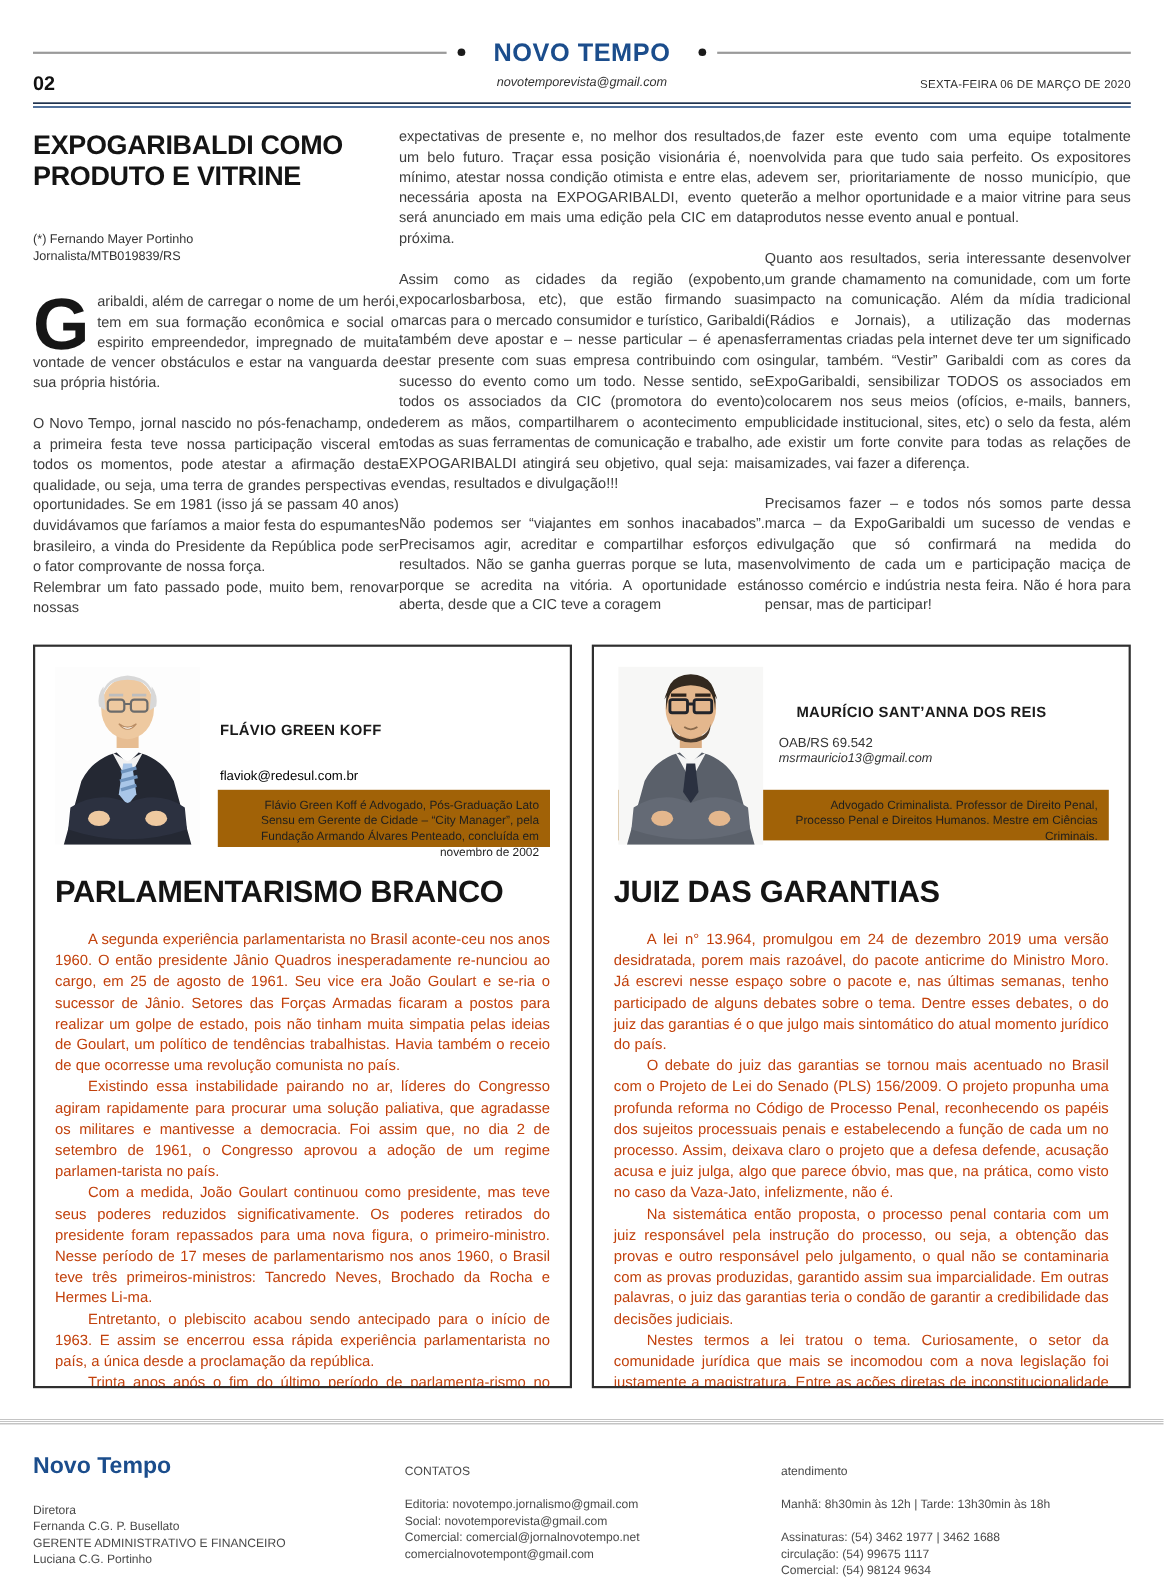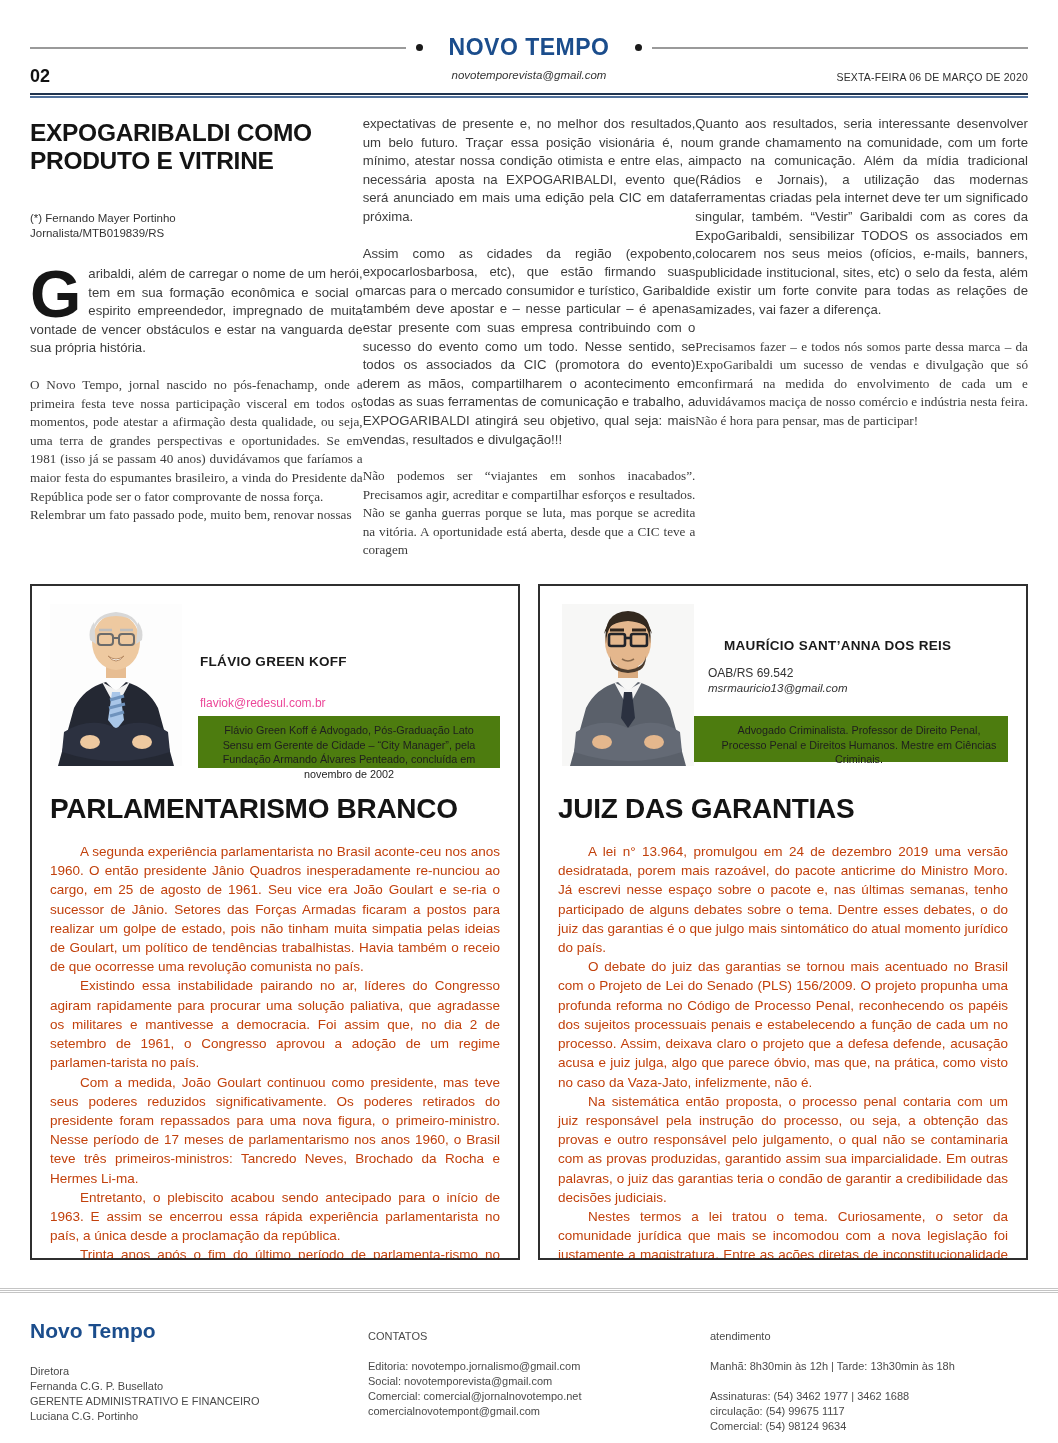--- a/index.html
+++ b/index.html
@@ -16,39 +16,39 @@
   .mast-title{font-size:23px;font-weight:bold;color:#1b4d8c;letter-spacing:.5px;padding:0 16px;white-space:nowrap;}
   .mast-sub{position:relative;height:26px;margin-top:2px;}
   .mast-email{position:absolute;left:0;right:0;text-align:center;font-style:italic;font-size:11.5px;color:#333;top:6px;}
   .page-num{position:absolute;left:0;top:3px;font-size:18px;font-weight:bold;color:#111;}
   .hdr-date{position:absolute;right:0;top:8px;font-size:10.5px;color:#2e2e2e;letter-spacing:.2px;}
   .double-rule{height:6px;margin-top:4px;
     background:linear-gradient(#20334f 0 2px,#ffffff 2px 3px,#51719c 3px 5px,#ffffff 5px 6px);}
   
   .lead{display:grid;grid-template-columns:1fr 1fr 1fr;margin:16px 30px 0;}
   .lead p{margin:0 0 18px;font-size:13.2px;line-height:18.6px;text-align:justify;}
-  .lead p.tight{margin-bottom:0;font-family:Liberation Serif, serif;}
+  .lead p.tight{margin-bottom:0;}
   .lead h1{margin:4px 0 0;font-size:24.5px;line-height:28px;color:#141414;letter-spacing:-.3px;font-weight:bold;}
   .byline{margin-top:36px;margin-bottom:24px;font-size:11.5px;line-height:15px;color:#333;}
   .dropcap{float:left;font-size:66px;line-height:52px;font-weight:bold;color:#161616;margin:3px 7px 0 0;}
   
   .boxes{display:grid;grid-template-columns:1fr 1fr;column-gap:18px;margin:24px 30px 0;}
   .opbox{border:2px solid #2f2f2f;height:676px;padding:18px;box-sizing:border-box;overflow:hidden;background:#fff;}
   .profile{position:relative;height:164px;}
   .photo{position:absolute;top:0;width:132px;height:162px;z-index:2;}
   .photo-l{left:0;}
   .photo-r{left:4px;}
   .pname{position:absolute;left:150px;font-size:13.5px;font-weight:bold;color:#1a1a1a;letter-spacing:.3px;}
   .pname-l{top:50px;}
   .pname-r{top:34px;padding-left:16px;}
-  .pmail-l{position:absolute;left:150px;top:92px;font-size:12px;color:#ec4899;}
+  .pmail-l{position:absolute;left:150px;top:92px;font-size:12px;color:#000000;}
   .poab{position:absolute;left:150px;top:62px;font-size:12px;color:#333;}
   .pmail-r{position:absolute;left:150px;top:78px;font-size:11.5px;font-style:italic;color:#333;}
-  .pcap{position:absolute;bottom:0;right:0;background:#4d7c0f;color:#1e1e1e;
-        font-size:10.8px;line-height:14.5px;padding:7px 10px;box-sizing:border-box;text-align:center;}
+  .pcap{position:absolute;bottom:0;right:0;background:#a16207;color:#1e1e1e;
+        font-size:10.8px;line-height:14.5px;padding:7px 10px;box-sizing:border-box;text-align:right;}
   .pcap-l{left:148px;height:52px;}
   .pcap-r{left:4px;height:46px;padding-left:158px;z-index:1;bottom:6px;}
   .opbox h2{margin:26px 0 0;font-size:28px;line-height:30px;color:#141414;letter-spacing:-.3px;font-weight:bold;}
   .opbox .body{margin-top:18px;}
   .opbox .body p{margin:0;font-size:13.5px;line-height:19.2px;text-align:justify;text-indent:30px;color:#c2410c;}
   
   .sep{height:5px;margin:28px 0 0;
     background:linear-gradient(#c4c4c4 0 1px,#fff 1px 2px,#c4c4c4 2px 3px,#fff 3px 4px,#c4c4c4 4px 5px);}
   .foot{display:grid;grid-template-columns:338px 342px 1fr;margin:22px 30px 0;font-size:11px;line-height:15px;color:#4a4a4a;}
   .foot .blk{margin:0;}
@@ -87,22 +87,23 @@
       <p><span class="dropcap">G</span><span>aribaldi, além de carregar o nome de um herói, tem em sua formação econômica e social o espirito empreendedor, impregnado de muita vontade de vencer obstáculos e estar na vanguarda de sua própria história.</span></p>
       <p class="tight">O Novo Tempo, jornal nascido no pós-fenachamp, onde a primeira festa teve nossa participação visceral em todos os momentos, pode atestar a afirmação desta qualidade, ou seja, uma terra de grandes perspectivas e oportunidades. Se em 1981 (isso já se passam 40 anos) duvidávamos que faríamos a maior festa do espumantes brasileiro, a vinda do Presidente da República pode ser o fator comprovante de nossa força.</p>
       <p class="tight">Relembrar um fato passado pode, muito bem, renovar nossas</p>
     </div>
     <div>
       <p>expectativas de presente e, no melhor dos resultados, um belo futuro. Traçar essa posição visionária é, no mínimo, atestar nossa condição otimista e entre elas, a necessária aposta na EXPOGARIBALDI, evento que será anunciado em mais uma edição pela CIC em data próxima.</p>
       <p>Assim como as cidades da região (expobento, expocarlosbarbosa, etc), que estão firmando suas marcas para o mercado consumidor e turístico, Garibaldi também deve apostar e – nesse particular – é apenas estar presente com suas empresa contribuindo com o sucesso do evento como um todo. Nesse sentido, se todos os associados da CIC (promotora do evento) derem as mãos, compartilharem o acontecimento em todas as suas ferramentas de comunicação e trabalho, a EXPOGARIBALDI atingirá seu objetivo, qual seja: mais vendas, resultados e divulgação!!!</p>
       <p class="tight">Não podemos ser “viajantes em sonhos inacabados”. Precisamos agir, acreditar e compartilhar esforços e resultados. Não se ganha guerras porque se luta, mas porque se acredita na vitória. A oportunidade está aberta, desde que a CIC teve a coragem</p>
     </div>
     <div>
+      <p>de fazer este evento com uma equipe totalmente envolvida para que tudo saia perfeito. Os expositores devem ser, prioritariamente de nosso município, que terão a melhor oportunidade e a maior vitrine para seus produtos nesse evento anual e pontual.</p>
       <p>Quanto aos resultados, seria interessante desenvolver um grande chamamento na comunidade, com um forte impacto na comunicação. Além da mídia tradicional (Rádios e Jornais), a utilização das modernas ferramentas criadas pela internet deve ter um significado singular, também. “Vestir” Garibaldi com as cores da ExpoGaribaldi, sensibilizar TODOS os associados em colocarem nos seus meios (ofícios, e-mails, banners, publicidade institucional, sites, etc) o selo da festa, além de existir um forte convite para todas as relações de amizades, vai fazer a diferença.</p>
-      <p class="tight">Precisamos fazer – e todos nós somos parte dessa marca – da ExpoGaribaldi um sucesso de vendas e divulgação que só confirmará na medida do envolvimento de cada um e duvidávamos maciça de nosso comércio e indústria nesta feira. Não é hora para pensar, mas de participar!</p>
+      <p class="tight">Precisamos fazer – e todos nós somos parte dessa marca – da ExpoGaribaldi um sucesso de vendas e divulgação que só confirmará na medida do envolvimento de cada um e participação maciça de nosso comércio e indústria nesta feira. Não é hora para pensar, mas de participar!</p>
     </div>
   </div>
 
   <div class="boxes">
 
     <div class="opbox">
       <div class="profile">
         <svg class="photo photo-l" viewBox="0 0 132 162">
           <rect width="132" height="162" fill="#fdfdfd"></rect>
           <path d="M8 162 L24 104 Q34 84 56 78 L66 88 L76 78 Q98 84 108 104 L124 162 Z" fill="#242833"></path>

